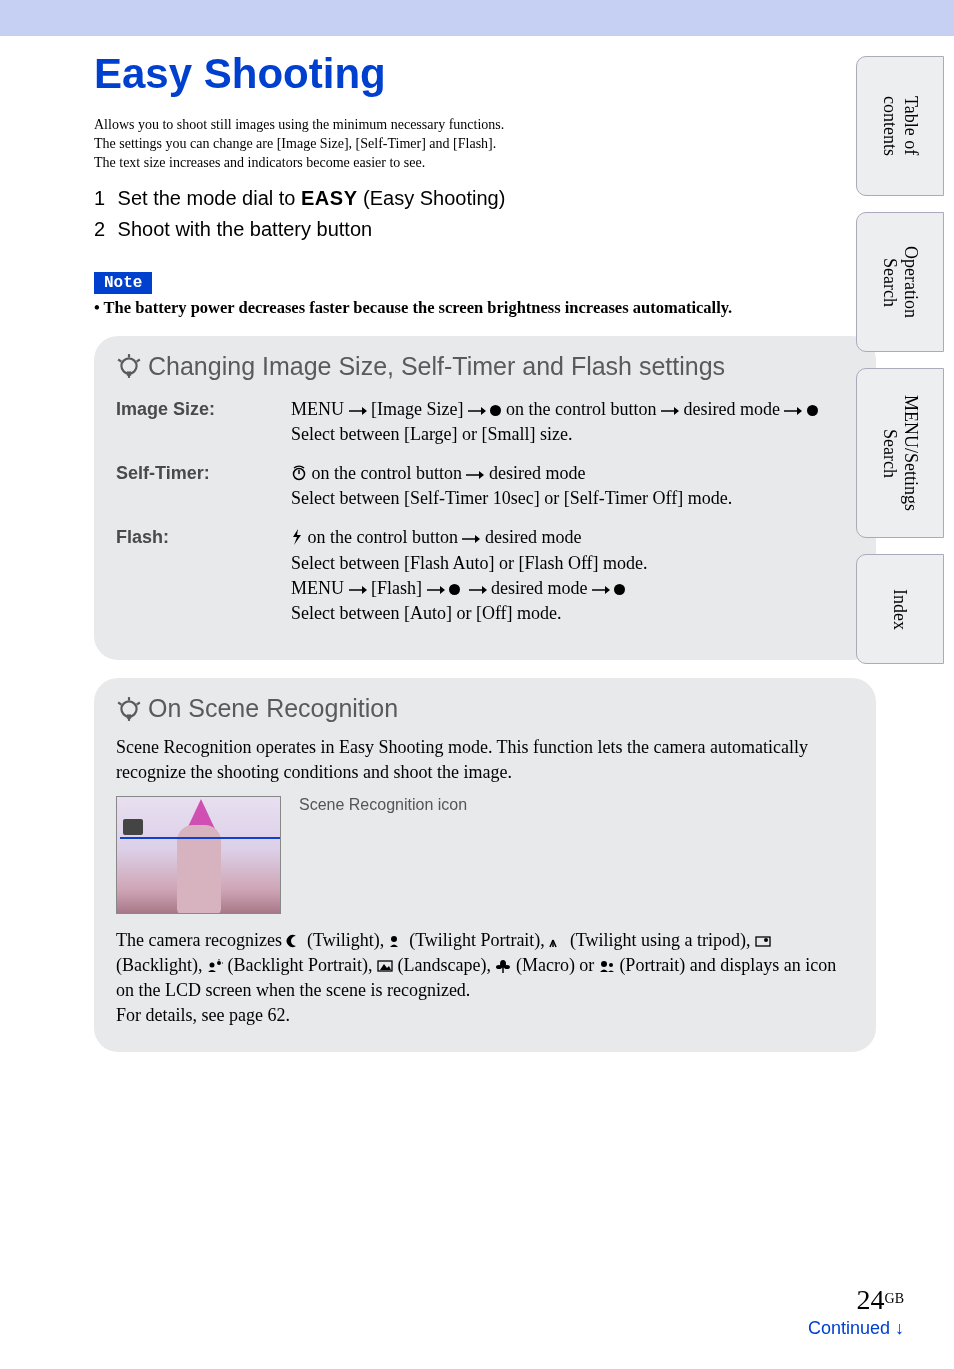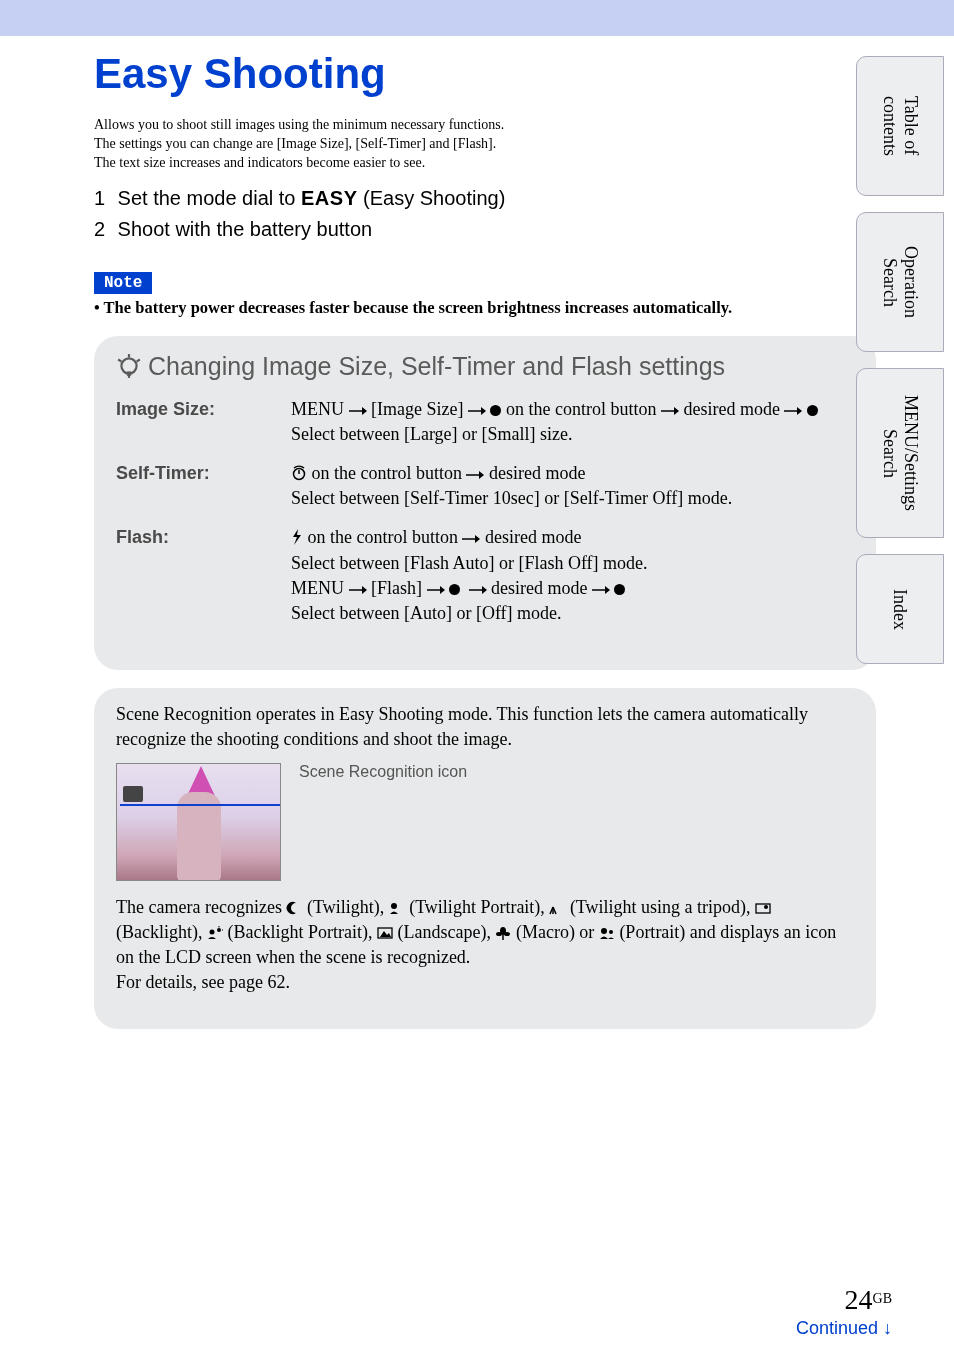--- a/index.html
+++ b/index.html
@@ -52,21 +52,21 @@
     margin-bottom: 4px;
   }
   .note-text {
     font-size: 16.5px;
     margin-bottom: 18px;
     font-weight: bold;
   }
   .panel {
     background: #e8e9ea;
     border-radius: 24px;
-    padding: 14px 22px 34px 22px;
+    padding: 14px 22px 24px 22px;
     margin-bottom: 18px;
   }
   .panel-title {
     font-family: Arial, Helvetica, sans-serif;
     font-size: 25px;
     color: #5a5a5a;
     margin: 2px 0 12px 0;
     display: flex;
     align-items: center;
     gap: 6px;
@@ -150,21 +150,21 @@
     writing-mode: vertical-rl;
     text-align:center;
     line-height:1.15;
     cursor:pointer;
   }
   .side-tab.tall { height:170px; }
   .side-tab.short { height:110px; }
   .footer {
     position:absolute;
     bottom:30px;
-    right:62px;
+    right:50px;
     text-align:right;
   }
   .page-num { font-family:"Times New Roman",serif; font-size:28px; }
   .page-gb { font-size:14px; vertical-align:super; }
   .continued {
     font-family: Arial, Helvetica, sans-serif;
     color:#0040ce;
     font-size:18px;
     margin-top:2px;
   }
@@ -294,20 +294,31 @@
               </svg>
           <span class="dot-icon"></span><br>
           <span>Select between [Auto] or [Off] mode.</span>
         </td>
       </tr>
     </tbody>
       </table>
   </div>
 
   <div class="panel">
+    <div class="panel-title">
+      <svg class="tip-icon" viewBox="0 0 24 24">
+          <circle cx="12" cy="12" r="7" fill="none" stroke="#5a5a5a" stroke-width="2"></circle>
+          <line x1="12" y1="1" x2="12" y2="4" stroke="#5a5a5a" stroke-width="2"></line>
+          <line x1="12" y1="20" x2="12" y2="23" stroke="#5a5a5a" stroke-width="2"></line>
+          <line x1="2" y1="6" x2="5" y2="8" stroke="#5a5a5a" stroke-width="2"></line>
+          <line x1="22" y1="6" x2="19" y2="8" stroke="#5a5a5a" stroke-width="2"></line>
+          <rect x="10" y="17" width="4" height="4" fill="#5a5a5a"></rect>
+        </svg>
+      <span>On Scene Recognition</span>
+    </div>
     <div class="scene-text">Scene Recognition operates in Easy Shooting mode. This function lets the camera automatically recognize the shooting conditions and shoot the image.</div>
     <div class="scene-img-wrap">
       <div class="scene-img">
         <div class="scene-hat"></div>
         <div class="scene-figure"></div>
         <div class="icon-badge"></div>
         <div class="pointer-line"></div>
       </div>
       <div class="scene-caption">Scene Recognition icon</div>
     </div>

